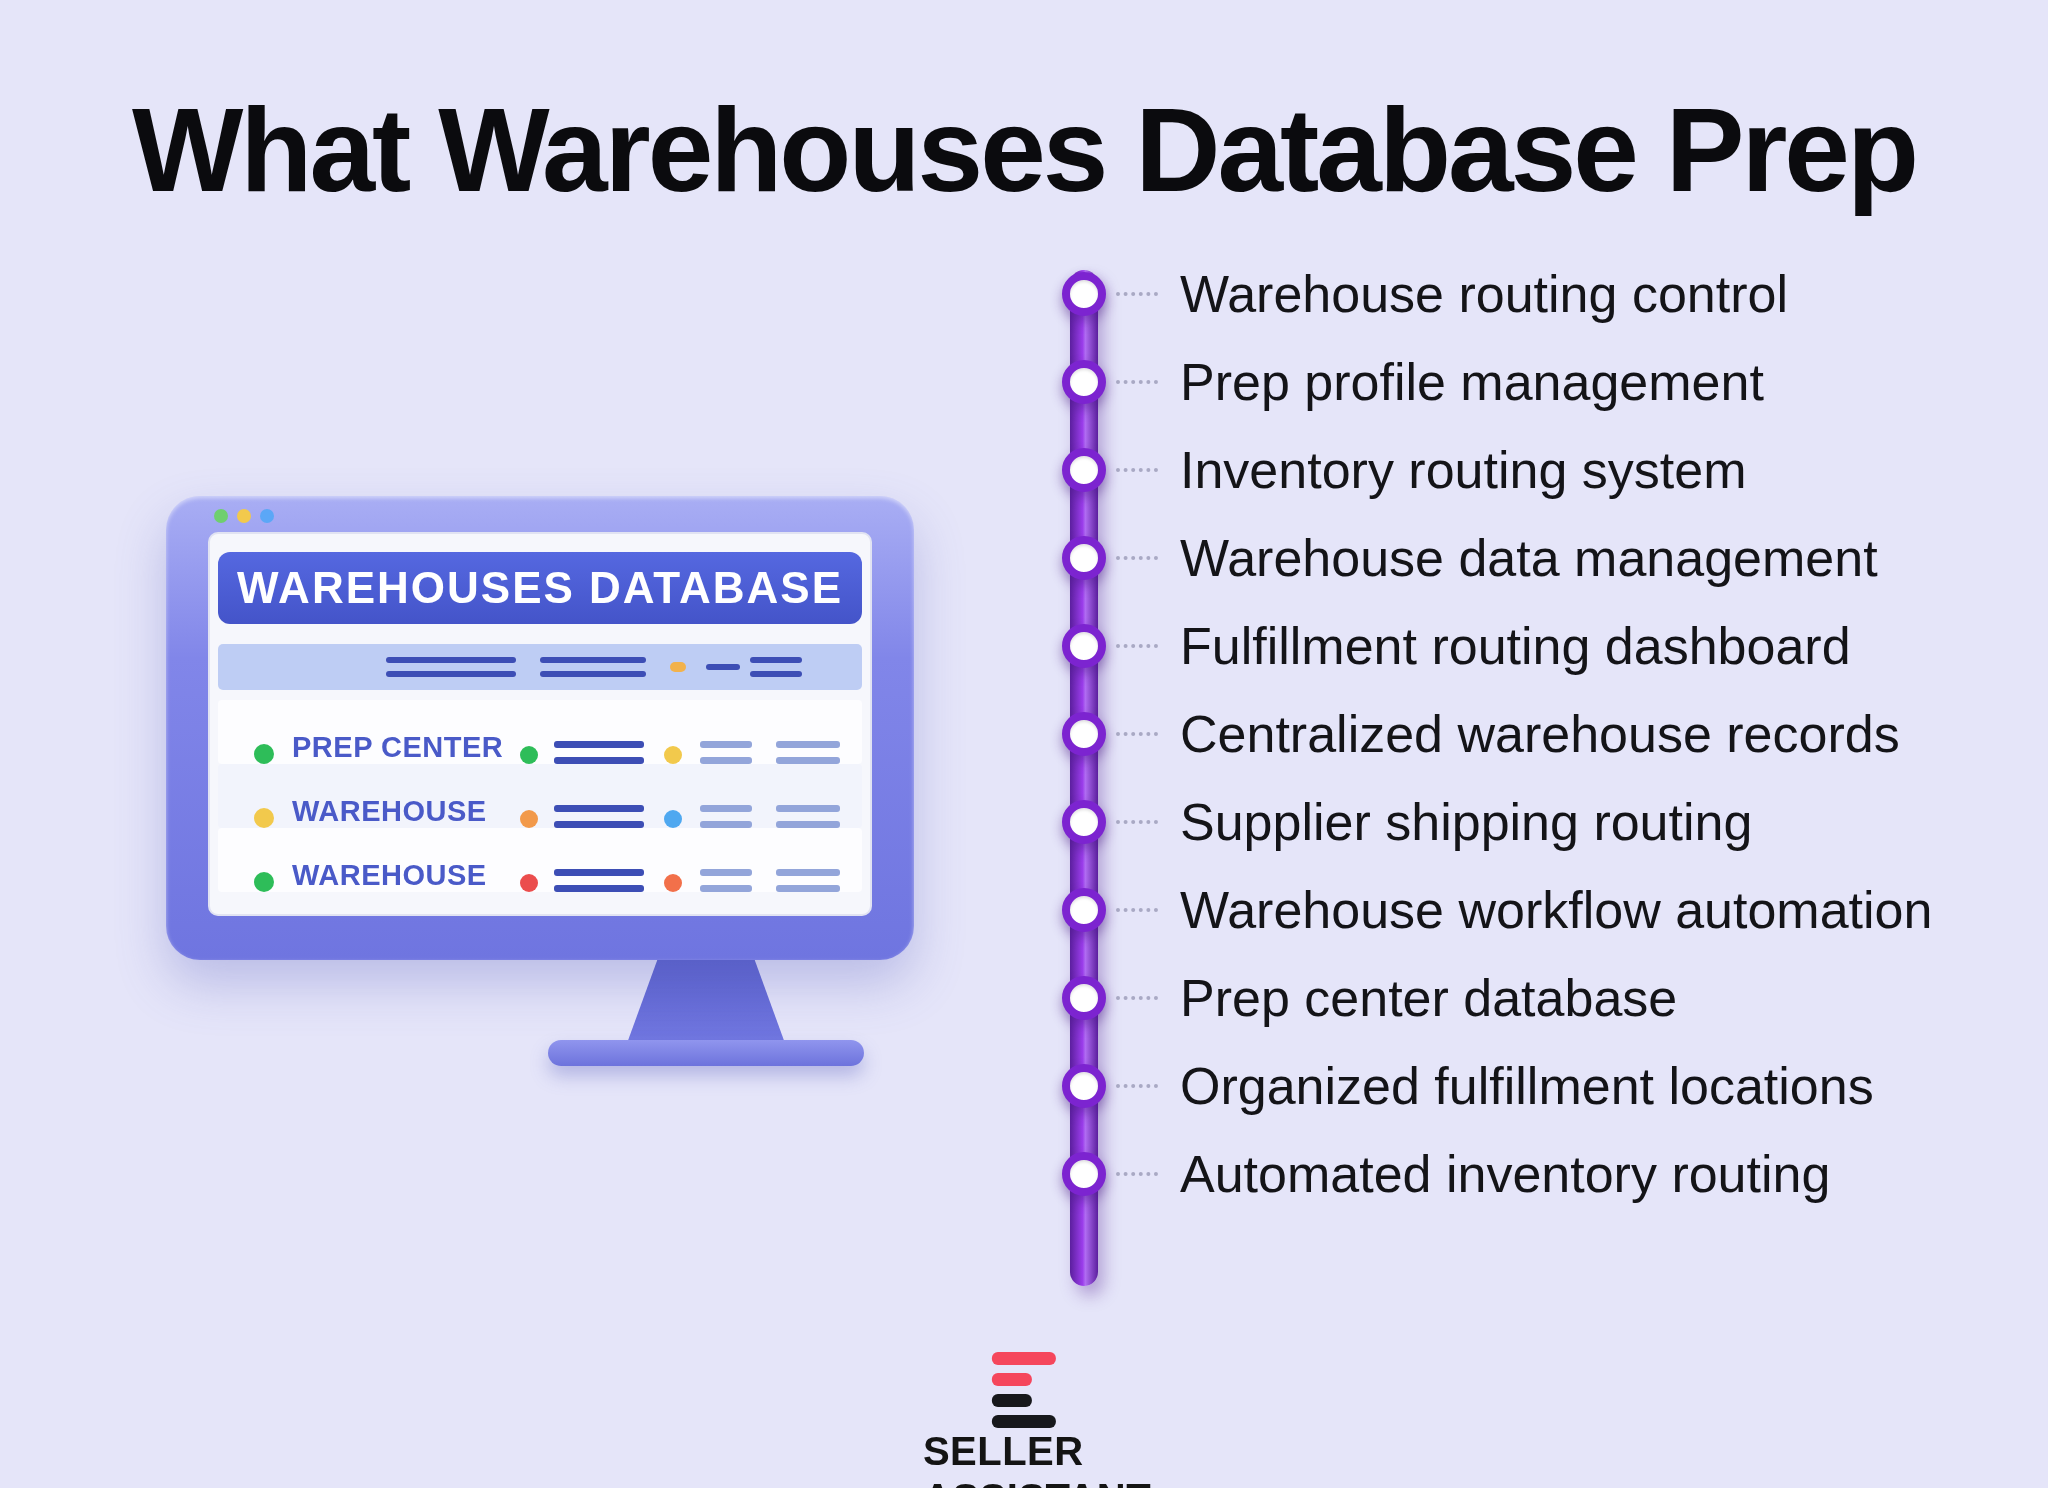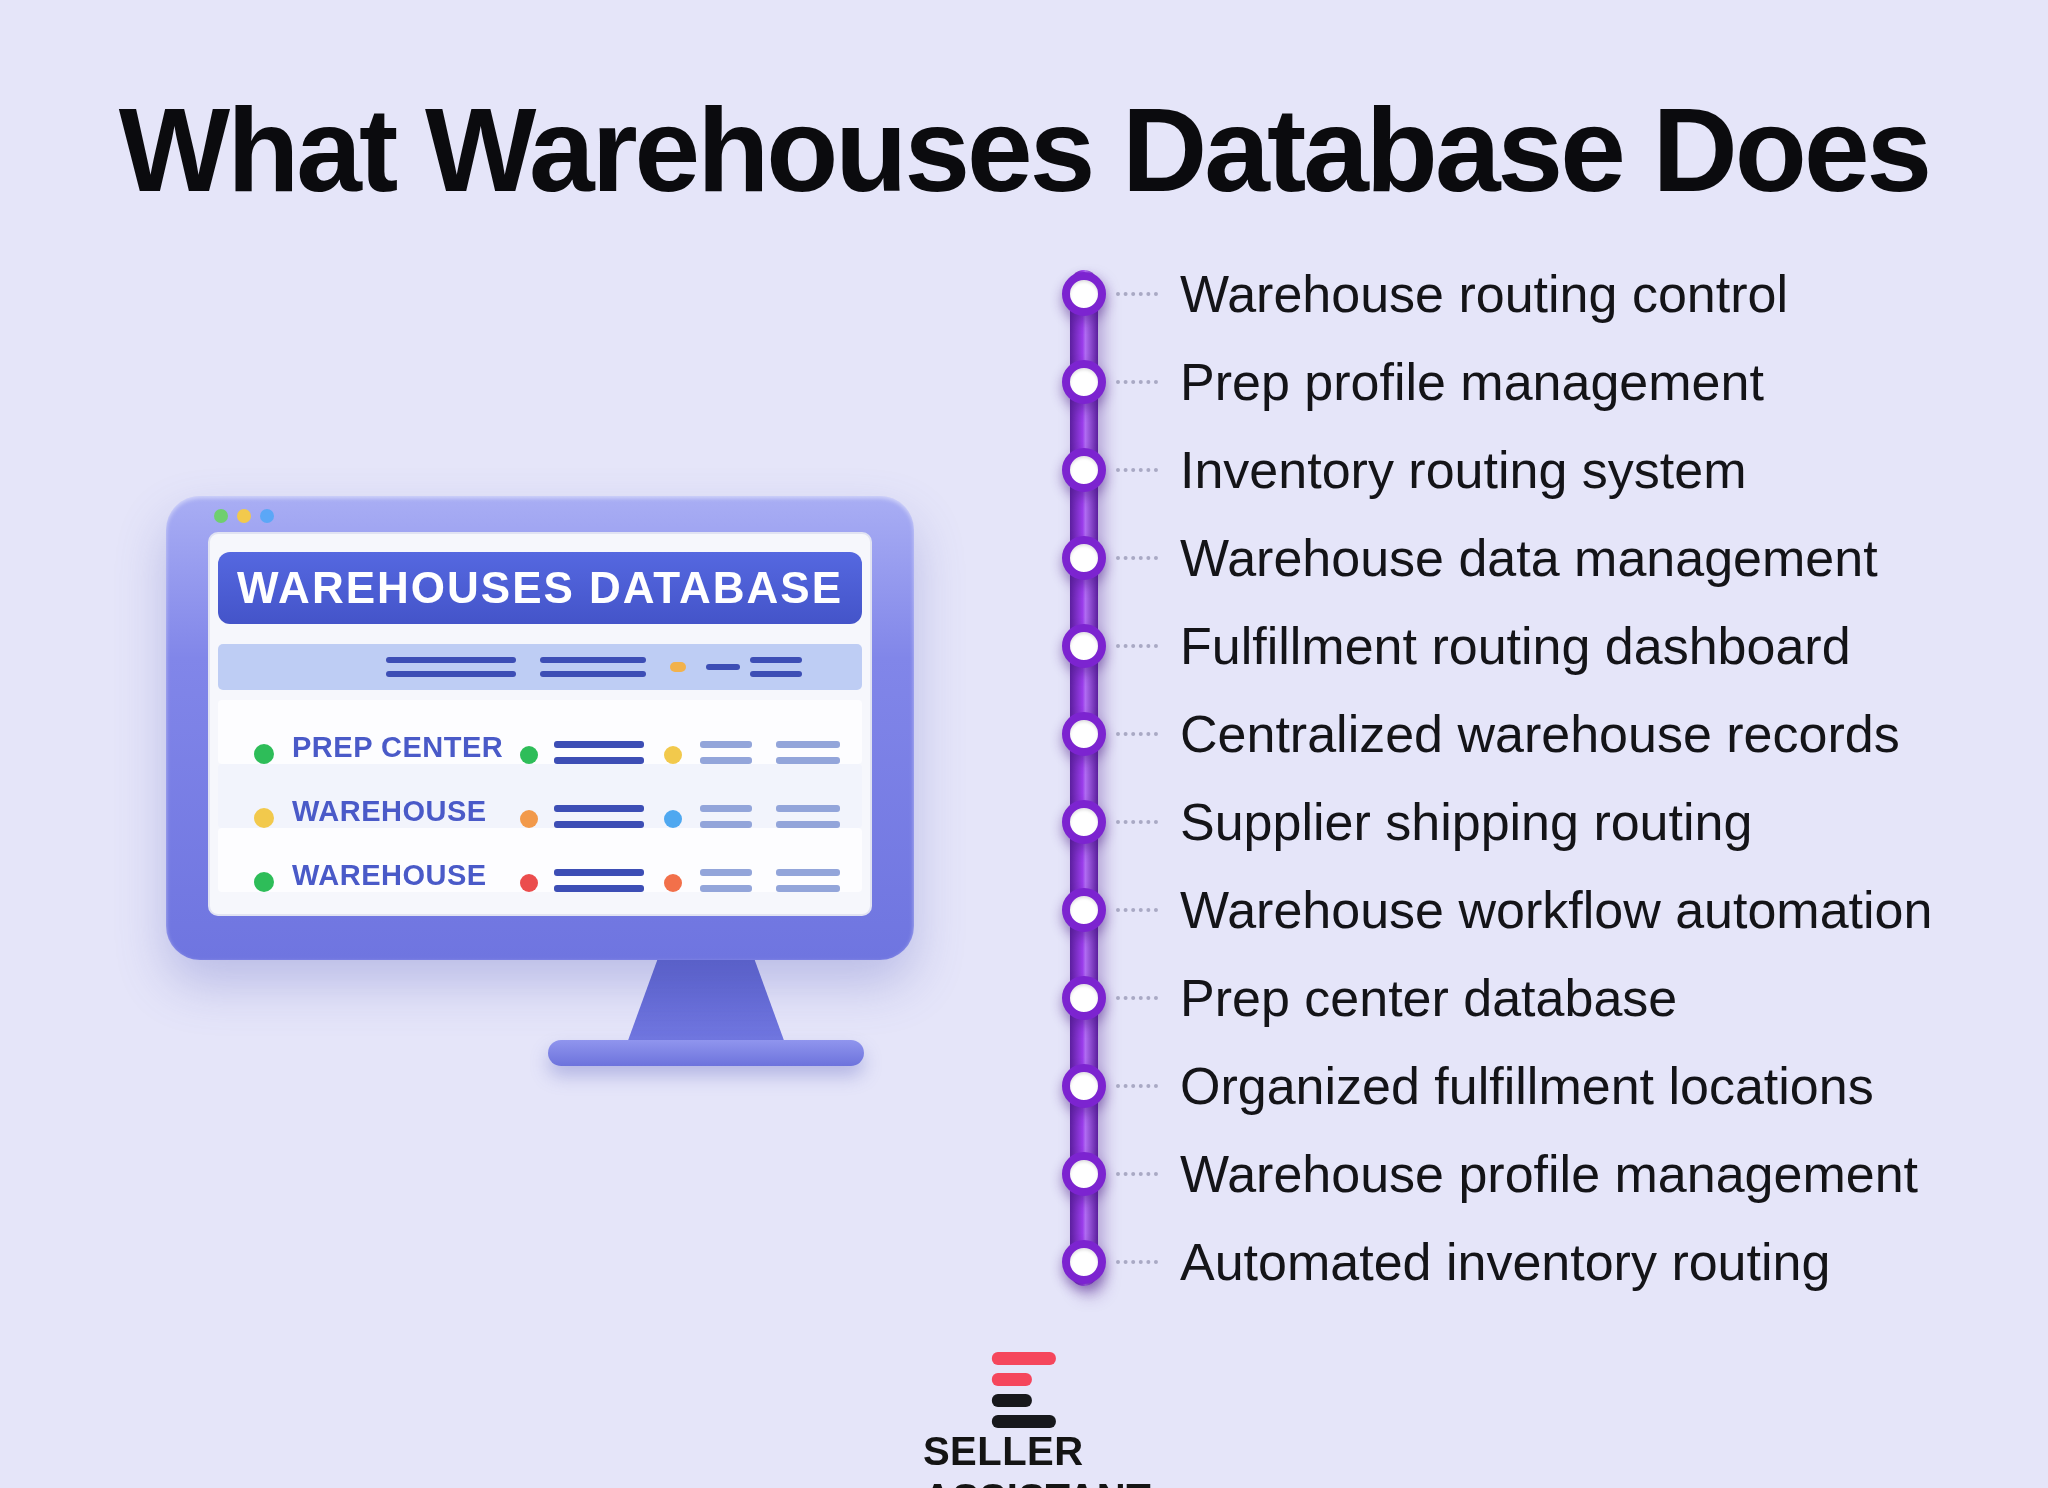--- a/index.html
+++ b/index.html
@@ -90,21 +90,21 @@
   .logo-mark .r-short{width:40px;background:#F5465C;}
   .logo-mark .b-short{width:40px;background:#17181C;}
   .logo-mark .b-full{width:64px;background:#17181C;}
   .logo-text{margin-left:26px;font-size:40px;font-weight:bold;color:#141414;line-height:1.18;letter-spacing:.5px;}
 </style>
 </head>
 <body>
 
 <div class="page">
 
-  <div class="title">What Warehouses Database Does</div>
+  <div class="title">What Warehouses Database Prep</div>
 
   <div class="monitor">
     <div class="stand-neck"></div>
     <div class="stand-base"></div>
     <div class="monitor-frame">
       <div class="traffic">
         <span style="background: rgb(111, 207, 111);"></span>
         <span style="background: rgb(242, 201, 76);"></span>
         <span style="background: rgb(91, 167, 247);"></span>
       </div>
@@ -241,25 +241,20 @@
       <div class="feature-label">Prep center database</div>
     </div>
     <div class="feature-row">
       <div class="node"></div>
       <div class="dots"></div>
       <div class="feature-label">Organized fulfillment locations</div>
     </div>
     <div class="feature-row">
       <div class="node"></div>
       <div class="dots"></div>
-      <div class="feature-label">Warehouse profile management</div>
-    </div>
-    <div class="feature-row">
-      <div class="node"></div>
-      <div class="dots"></div>
       <div class="feature-label">Automated inventory routing</div>
     </div>
   </div>
 
   <div class="logo">
     <div class="logo-mark">
       <i class="r-full"></i>
         <i class="r-short"></i>
         <i class="b-short"></i>
         <i class="b-full"></i>

